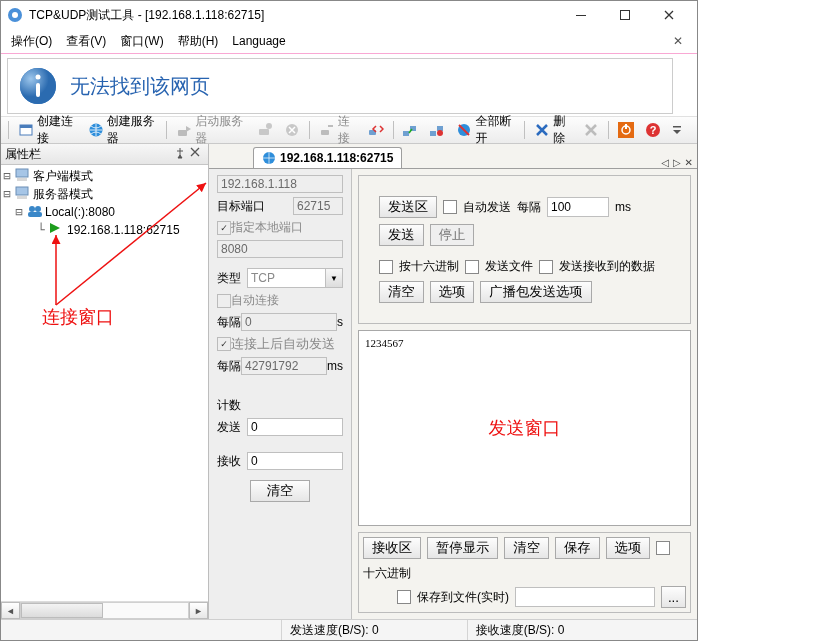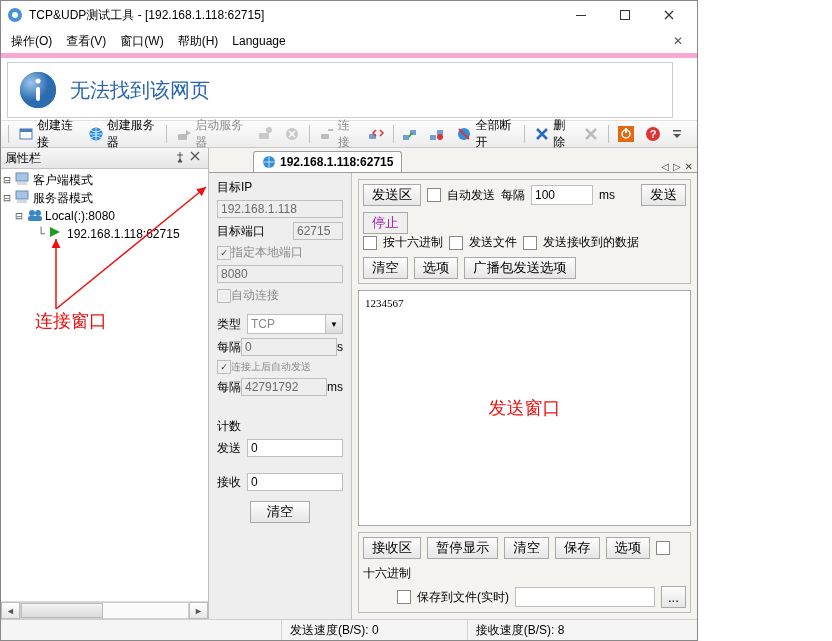--- a/index.html
+++ b/index.html
@@ -1,21 +1,21 @@
 <!DOCTYPE html>
 <html><head>
 <meta charset="utf-8">
 <style>
 html,body{margin:0;padding:0;font-family:"Microsoft YaHei",SimSun,Arial,sans-serif;font-size:12px;color:#000;background:#fff}
 .window{width:698px;height:641px;border:1px solid #888;box-sizing:border-box;display:flex;flex-direction:column;position:relative}
 .titlebar{height:28px;display:flex;align-items:center;padding:0 6px;background:#fff}
 .titlebar .appicon{width:16px;height:16px;margin-right:6px}
 .titlebar .title{flex:1}
 .titlebar .wbtn{width:44px;height:28px;display:flex;align-items:center;justify-content:center;color:#333}
-.menubar{height:24px;display:flex;align-items:center;padding:0 10px;gap:14px;border-bottom:5px solid #f9a8d4}
+.menubar{height:24px;display:flex;align-items:center;padding:0 10px;gap:14px;border-bottom:1px solid #f9a8d4}
 .menubar .closex{margin-left:auto;margin-right:4px;color:#555}
 .header-area{height:54px;border:1px solid #ccc;margin:4px 24px 2px 6px;display:flex;align-items:center;padding:0 10px;gap:12px;background:#fff}
 .header-area .infoicon{width:40px;height:40px}
 .header-area .txt{font-size:20px;color:#2763b0}
 .toolbar{height:26px;display:flex;align-items:center;padding:0 4px;border-top:1px solid #e1e1e1;border-bottom:1px solid #c9c9c9;background:linear-gradient(#fdfdfd,#ececec);gap:1px}
 .tbtn{height:22px;display:flex;align-items:center;padding:8px 4px;gap:3px;border:1px solid transparent;border-radius:2px}
 .tic{width:16px;height:16px;display:inline-block}
 .vsep{width:1px;height:18px;background:#c0c0c0;margin:0 3px}
 .body{flex:1;display:flex;min-height:0}
 .left{width:207px;border-right:1px solid #bdbdbd;display:flex;flex-direction:column;min-height:0}
@@ -45,21 +45,21 @@
 .props .btn{height:22px;border:1px solid #a9a9a9;background:linear-gradient(#fdfdfd,#e6e6e6);padding:0 16px;align-self:center;margin-top:6px}
 .dim{color:#8a8a8a}
 .cb{width:12px;height:12px;border:1px solid #888;background:#fff;display:inline-flex;align-items:center;justify-content:center;font-size:9px;color:#333}
 .cb.dis{background:#eee;border-color:#bbb}
 .selwrap{display:flex;align-items:center}
 .selwrap .sbox{flex:1;height:18px;border:1px solid #bfbfbf;background:#fff;display:flex;align-items:center;padding:0 3px}
 .selwrap .sarrow{width:16px;height:18px;border:1px solid #bfbfbf;border-left:0;background:linear-gradient(#f7f7f7,#ddd);display:flex;align-items:center;justify-content:center;font-size:8px}
 .panes{flex:1;display:flex;flex-direction:column;padding:6px;gap:6px;min-height:0}
 .groupbtns{display:flex;align-items:center;gap:6px;flex-wrap:wrap}
 .groupbtns .stdbtn{height:22px;border:1px solid #a9a9a9;background:linear-gradient(#fdfdfd,#e6e6e6);padding:0 8px}
-.groupbtns .stdbtn.dis{color:#a21caf;background:#efefef}
+.groupbtns .stdbtn.dis{color:#737373;background:#efefef}
 .ta{flex:1;border:1px solid #a8a8a8;background:#fff;padding:4px;font-size:12px;position:relative;min-height:60px}
 .ta textarea{width:100%;height:100%;border:0;outline:0;resize:none;font-family:Liberation Serif, serif;font-size:11px}
 .centered-red{position:absolute;top:50%;left:50%;transform:translate(-50%,-50%);color:#e11;font-size:18px;pointer-events:none}
 .small-in{width:54px;height:18px;border:1px solid #bfbfbf;padding:0 3px;font-size:12px}
 .status{height:20px;border-top:1px solid #cfcfcf;display:flex;align-items:center;background:#f5f5f5;font-size:12px}
 .status .cell{border-left:1px solid #d4d4d4;padding:0 8px;height:100%;display:flex;align-items:center}
 svg{display:block}
 </style>
 </head>
 <body>
@@ -315,21 +315,21 @@
 
         <svg style="position:absolute;left:0;top:0;pointer-events:none" width="207" height="300">
           <defs>
               <marker id="ar" markerWidth="8" markerHeight="8" refX="6" refY="3" orient="auto">
                 <path d="M0,0 L6,3 L0,6 z" fill="#e11"></path>
               </marker>
             </defs>
           <line x1="55" y1="140" x2="55" y2="70" stroke="#e11" stroke-width="1.5" marker-end="url(#ar)"></line>
           <line x1="55" y1="140" x2="205" y2="18" stroke="#e11" stroke-width="1.5" marker-end="url(#ar)"></line>
         </svg>
-        <div class="annot" style="left:34px;top:140px">连接窗口</div>
+        <div class="annot" style="left:41px;top:140px">连接窗口</div>
       </div>
       <div class="hscroll">
         <div class="ar">◄</div>
         <div class="track">
             <div class="thumb"></div>
           </div>
         <div class="ar">►</div>
       </div>
     </div>
 
@@ -348,50 +348,49 @@
         <div class="navs">
           <span>◁</span>
           <span>▷</span>
           <span>✕</span>
         </div>
       </div>
 
       <div class="content">
 
         <div class="props">
-          <label class="cap">目标IP</label>
           <input type="text" readonly="" value="192.168.1.118" style="">
           <div class="row">
             <label class="cap" style="flex:1">目标端口</label>
             <input type="text" readonly="" style="width: 50px;" value="62715">
           </div>
           <div class="row">
               <span class="cb dis">✓</span>
               <span class="dim">指定本地端口</span>
             </div>
           <input type="text" readonly="" value="8080" style="">
-          <div class="row">
-              <span class="cb dis"></span>
-              <span class="dim">自动连接</span>
-            </div>
           <div class="row" style="margin-top:6px">
             <label class="cap">类型</label>
             <div class="selwrap" style="flex:1;margin-left:6px">
               <div class="sbox dim">TCP</div>
               <div class="sarrow">▼</div>
             </div>
           </div>
           <div class="row">
+              <span class="cb dis"></span>
+              <span class="dim">自动连接</span>
+            </div>
+          <div class="row">
             <span>每隔</span>
             <input type="text" readonly="" style="flex: 1 1 0%;" value="0">
             <span>s</span>
           </div>
           <div class="row">
               <span class="cb dis">✓</span>
-              <span class="dim" style="font-size:10px">连接上后自动发送</span>
+              <span class="dim" style="font-size:13px">连接上后自动发送</span>
             </div>
           <div class="row">
             <span>每隔</span>
             <input type="text" readonly="" style="flex: 1 1 0%;" value="42791792">
             <span>ms</span>
           </div>
 
           <div style="height:14px"></div>
           <label class="cap">计数</label>
           <div class="row">
@@ -401,21 +400,21 @@
           <div style="height:8px"></div>
           <div class="row">
             <span style="width:30px">接收</span>
             <input type="text" style="flex: 1 1 0%;" value="0">
           </div>
           <button class="btn">清空</button>
         </div>
 
         <div class="panes">
 
-          <div style="border:1px solid #bcbcbc;padding:4px;display:flex;flex-direction:column;gap:0;background:#f4f3ef">
+          <div style="border:1px solid #bcbcbc;padding:20px;display:flex;flex-direction:column;gap:12px;background:#f4f3ef">
             <div class="groupbtns">
               <button class="stdbtn">发送区</button>
               <span class="cb"></span>
                 <span>自动发送</span>
               <span>每隔</span>
               <input class="small-in" value="100" style="">
               <span>ms</span>
               <div style="flex:1"></div>
               <button class="stdbtn">发送</button>
               <button class="stdbtn dis">停止</button>
@@ -458,16 +457,16 @@
           </div>
         </div>
       </div>
     </div>
   </div>
 
   <div class="status">
     <div style="flex:0 0 280px"></div>
     <div class="cell">发送速度(B/S): 0</div>
     <div style="flex:0 0 80px"></div>
-    <div class="cell">接收速度(B/S): 8</div>
+    <div class="cell">接收速度(B/S): 0</div>
     <div style="flex:1"></div>
   </div>
 </div>
 
 </body></html>

